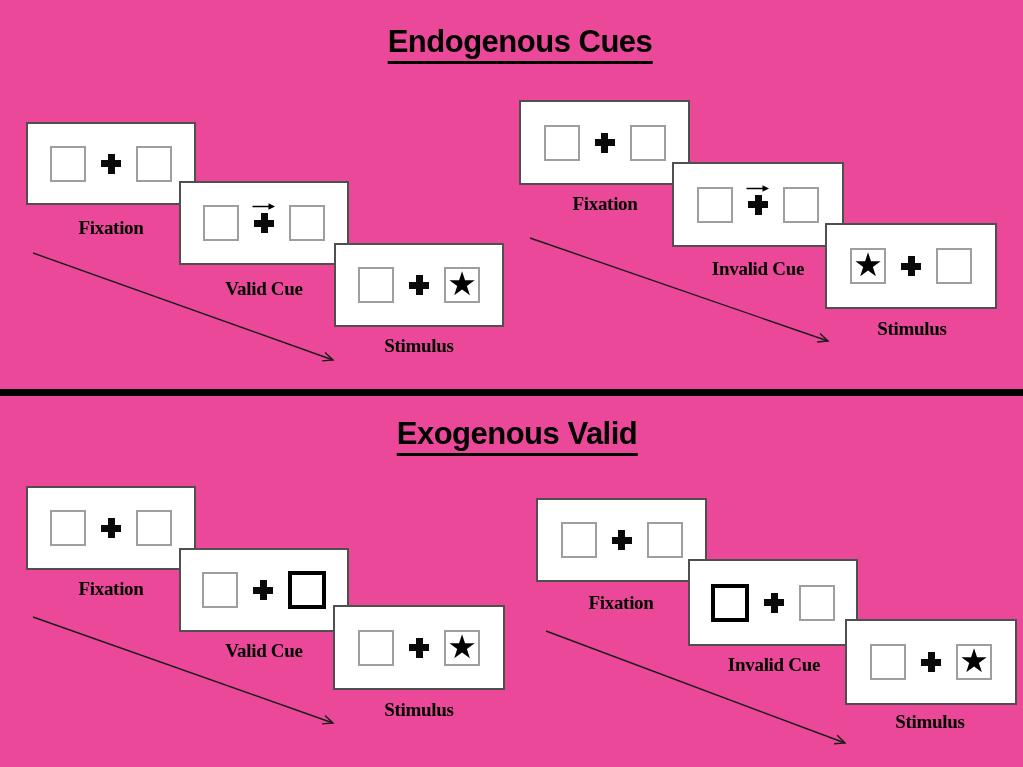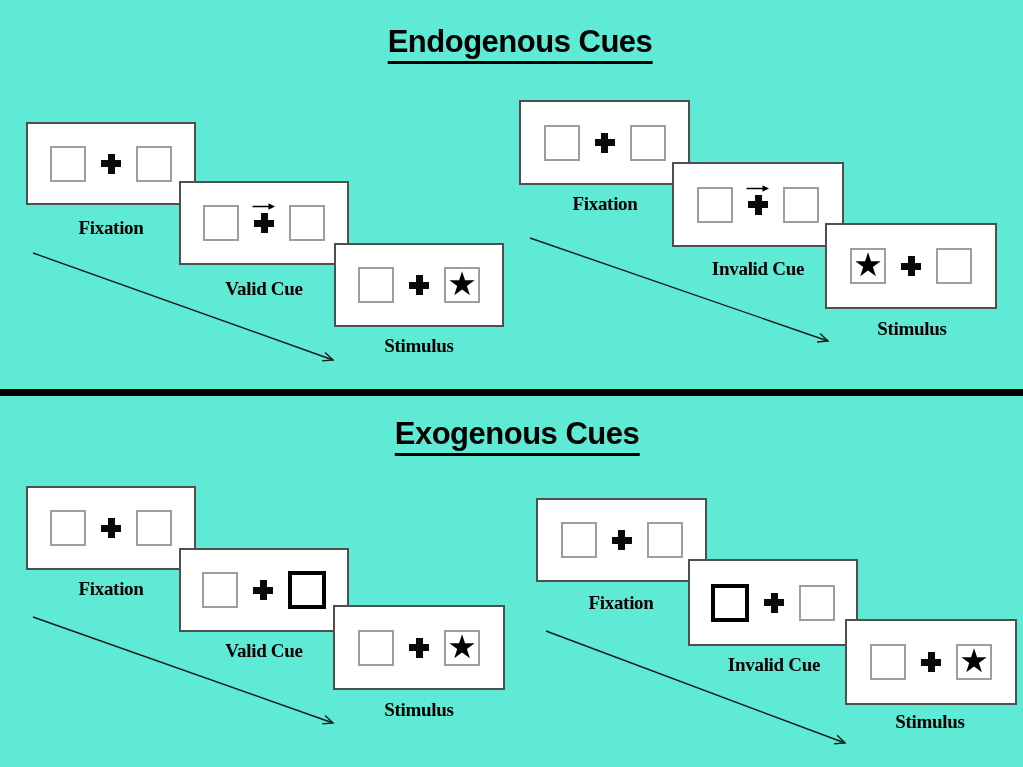--- a/index.html
+++ b/index.html
@@ -1,17 +1,17 @@
 <!DOCTYPE html>
 <html><head>
 <meta charset="utf-8">
 <style>
   html,body{margin:0;padding:0;background:#ffffff;}
   .canvas{
-    position:relative;width:1023px;height:767px;background:#5eead4;
+    position:relative;width:1023px;height:767px;background:#ec4899;
     font-family:"Liberation Sans",sans-serif;overflow:hidden;color:#000;
   }
   
   .title{
     position:absolute;transform:translateX(-50%);
     font-size:31px;font-weight:bold;letter-spacing:-0.5px;white-space:nowrap;
   }
   .title .u{border-bottom:3px solid #000;padding-bottom:2px;}
   
   .divider{position:absolute;left:0;top:389px;width:1023px;height:7px;background:#000;}
@@ -112,21 +112,21 @@
       <span class="star">★</span>
     </div>
     <div class="plus"></div>
     <div class="sq"></div>
   </div>
   <div class="lbl" style="left:912px;top:318px;">Stimulus</div>
 
   <div class="divider"></div>
 
   <div class="title" style="left:517px;top:416px;">
-    <span class="u">Exogenous Cues</span>
+    <span class="u">Exogenous Valid</span>
   </div>
 
   <div class="card" style="left:26px;top:486px;width:170px;height:84px;">
     <div class="sq"></div>
     <div class="plus"></div>
     <div class="sq"></div>
   </div>
   <div class="lbl" style="left:111px;top:578px;">Fixation</div>
 
   <div class="card" style="left:179px;top:548px;width:170px;height:84px;">

